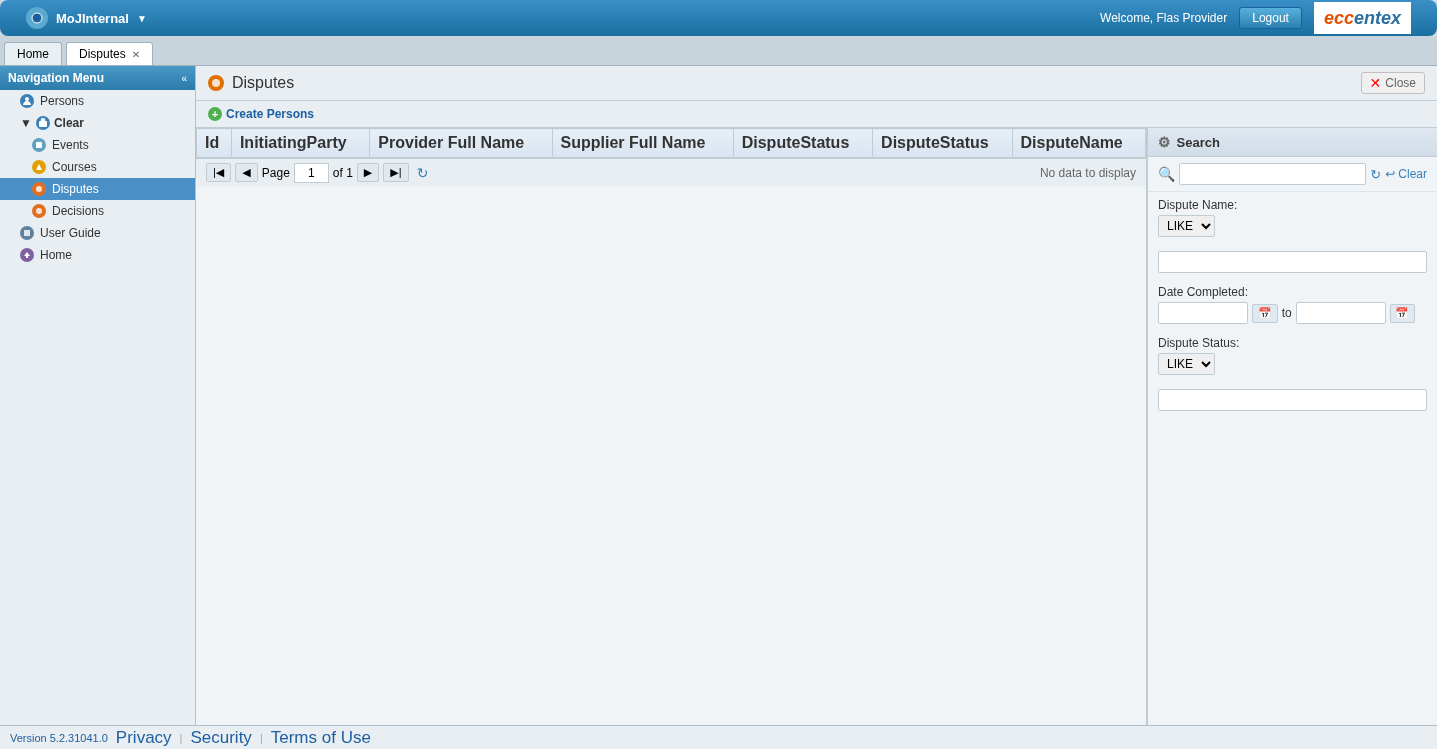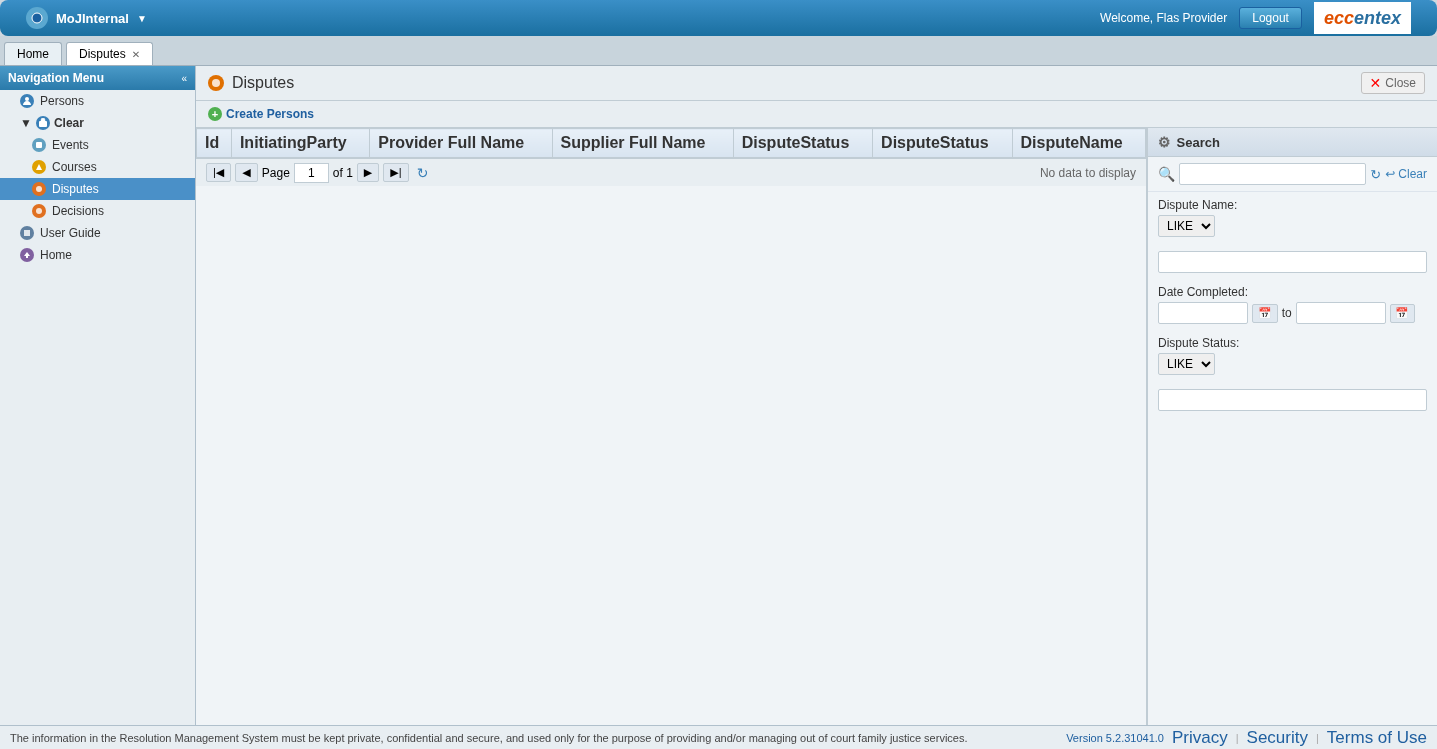--- a/index.html
+++ b/index.html
@@ -640,21 +640,20 @@
           </select>
           <br><br>
           <input type="text" style="">
         </div>
       </div>
     </div>
   </div>
 </div>
 
 <div class="status-bar">
-  <span>The information in the Resolution Management System must be kept private, confidential and secure, and used only for the purpose of providing and/or managing out of court family justice services.</span>
   <div class="status-links">
     <span>Version  5.2.31041.0</span>
     <a href="#">Privacy</a>
     <span class="separator">|</span>
     <a href="#">Security</a>
     <span class="separator">|</span>
     <a href="#">Terms of Use</a>
   </div>
 </div>
 

